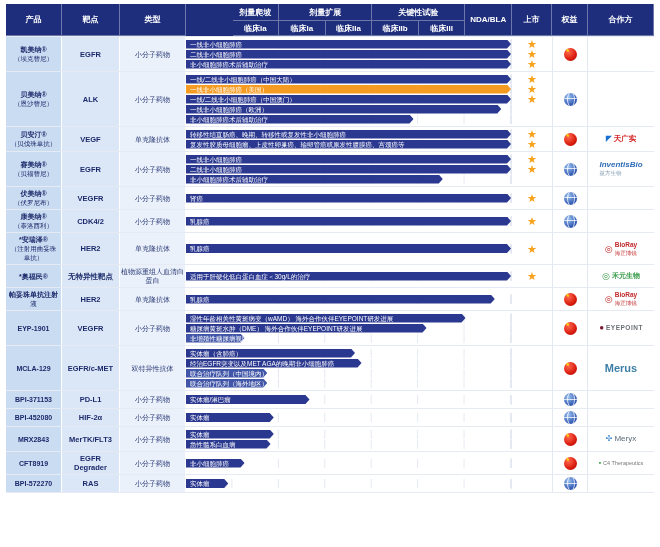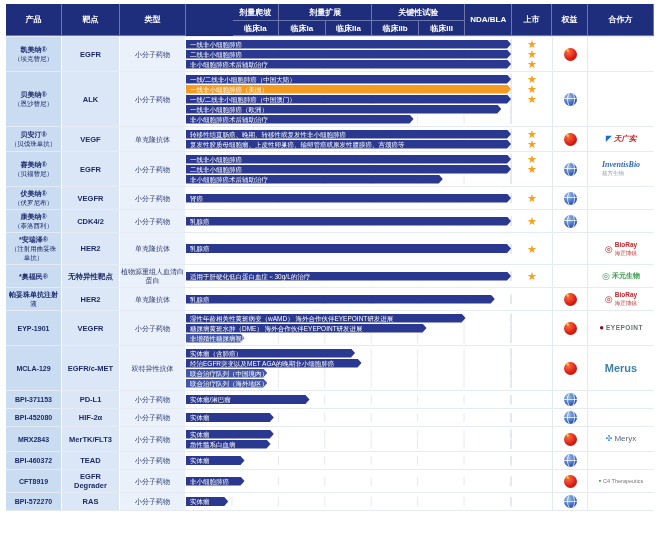--- a/index.html
+++ b/index.html
@@ -30,22 +30,22 @@
   .icon-china,.icon-global{position:relative;width:13px;height:13px;border-radius:50%;display:inline-block;}
   .icon-china{background:radial-gradient(circle at 35% 30%,#ff6a4d,#d91c0f 60%,#a80d05);}
   .icon-china::before{content:"★";position:absolute;top:-1px;left:2px;color:#ffde00;font-size:5px;}
   .icon-global{background:radial-gradient(circle at 35% 30%,#9cc3ef,#2a52b0 70%,#173a86);overflow:hidden;}
   .icon-global::before{content:"";position:absolute;left:28%;top:-1px;width:44%;height:100%;border:1px solid rgba(255,255,255,.75);border-radius:50%;}
   .icon-global::after{content:"";position:absolute;top:46%;left:0;width:100%;border-top:1px solid rgba(255,255,255,.75);}
   
   .pl{display:flex;align-items:center;gap:2px;font-size:7.5px;line-height:8px;}
   .pl .col{display:flex;flex-direction:column;align-items:flex-start;}
   .pl-tianguangshi .pl-mark{color:#1b6fd0;font-size:8px;}
-  .pl-tianguangshi .pl-text{color:#d42222;font-weight:bold;font-style:italic;}
-  .pl-inventisbio .pl-text{color:#2f6db8;font-weight:bold;font-style:italic;font-size:8px;font-family:Liberation Serif, serif;}
+  .pl-tianguangshi .pl-text{color:#d42222;font-weight:bold;}
+  .pl-inventisbio .pl-text{color:#2f6db8;font-weight:bold;font-style:italic;font-size:8px;}
   .pl-inventisbio .pl-sub{color:#8aa0b5;font-size:5.5px;}
   .pl-bioray .pl-mark{color:#c02a2a;font-size:9px;}
   .pl-bioray .pl-text{color:#c02a2a;font-weight:bold;font-size:6.5px;}
   .pl-bioray .pl-sub{color:#c02a2a;font-size:5.5px;}
   .pl-heyuan .pl-mark{color:#3a9a4a;font-size:9px;}
   .pl-heyuan .pl-text{color:#3a9a4a;font-size:7px;font-weight:bold;}
   .pl-eyepoint .pl-mark{color:#7a1830;font-size:8px;}
   .pl-eyepoint .pl-text{color:#6b6f75;letter-spacing:.5px;font-weight:bold;font-size:6.5px;}
   .pl-merus .pl-text{color:#3d7fa6;font-weight:bold;font-size:11px;}
   .pl-meryx .pl-mark{color:#2e7dd1;font-size:8px;}
@@ -489,39 +489,20 @@
           <div class="pl pl-meryx">
             <div class="pl-mark">✣</div>
             <div class="col">
               <div class="pl-text">Meryx</div>
             </div>
           </div>
         </div>
       </div>
       <div class="row">
         <div class="cell product">
-          <div class="pline">BPI-460372</div>
-        </div>
-        <div class="cell target">TEAD</div>
-        <div class="cell type">小分子药物</div>
-        <div class="clin">
-          <div class="barline">
-            <div class="track">
-              <div class="bar" style="width: 18%;">实体瘤</div>
-            </div>
-            <div class="starslot"></div>
-          </div>
-        </div>
-        <div class="cell rights">
-          <div class="icon-global"></div>
-        </div>
-        <div class="cell partner"></div>
-      </div>
-      <div class="row">
-        <div class="cell product">
           <div class="pline">CFT8919</div>
         </div>
         <div class="cell target">EGFR Degrader</div>
         <div class="cell type">小分子药物</div>
         <div class="clin">
           <div class="barline">
             <div class="track">
               <div class="bar" style="width: 18%;">非小细胞肺癌</div>
             </div>
             <div class="starslot"></div>

